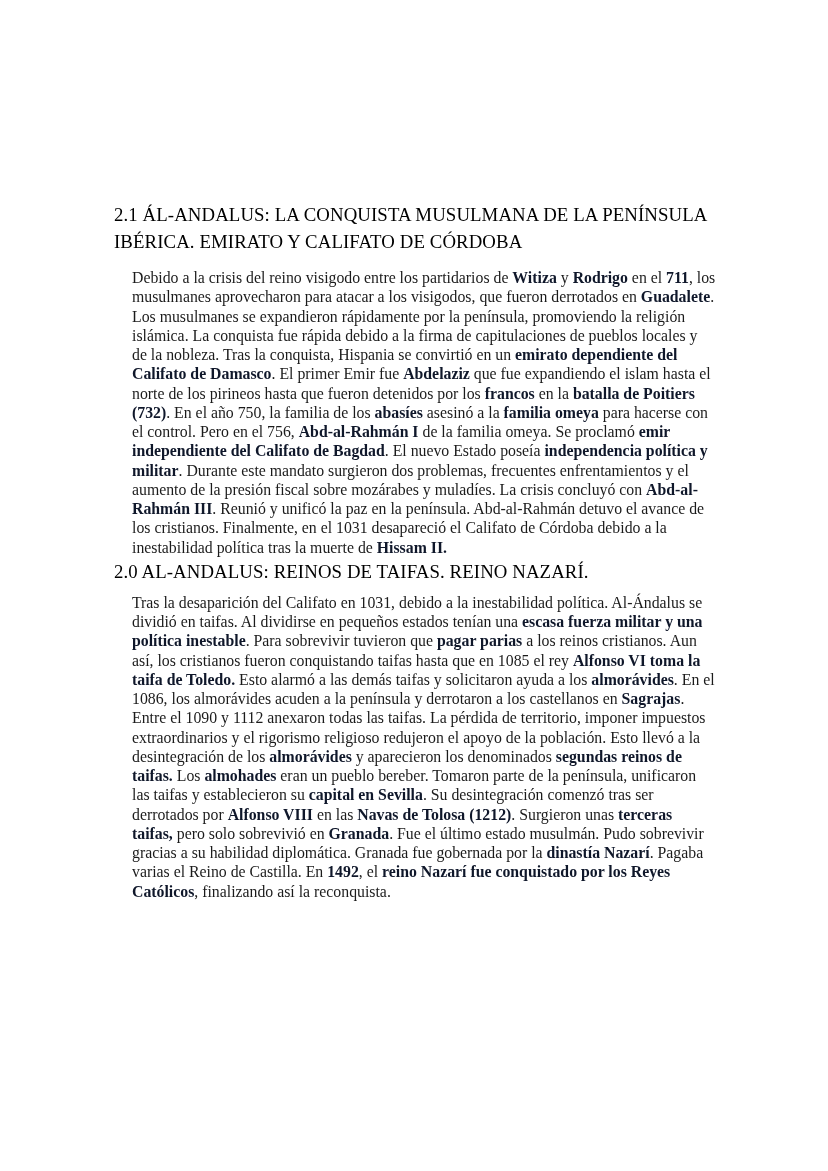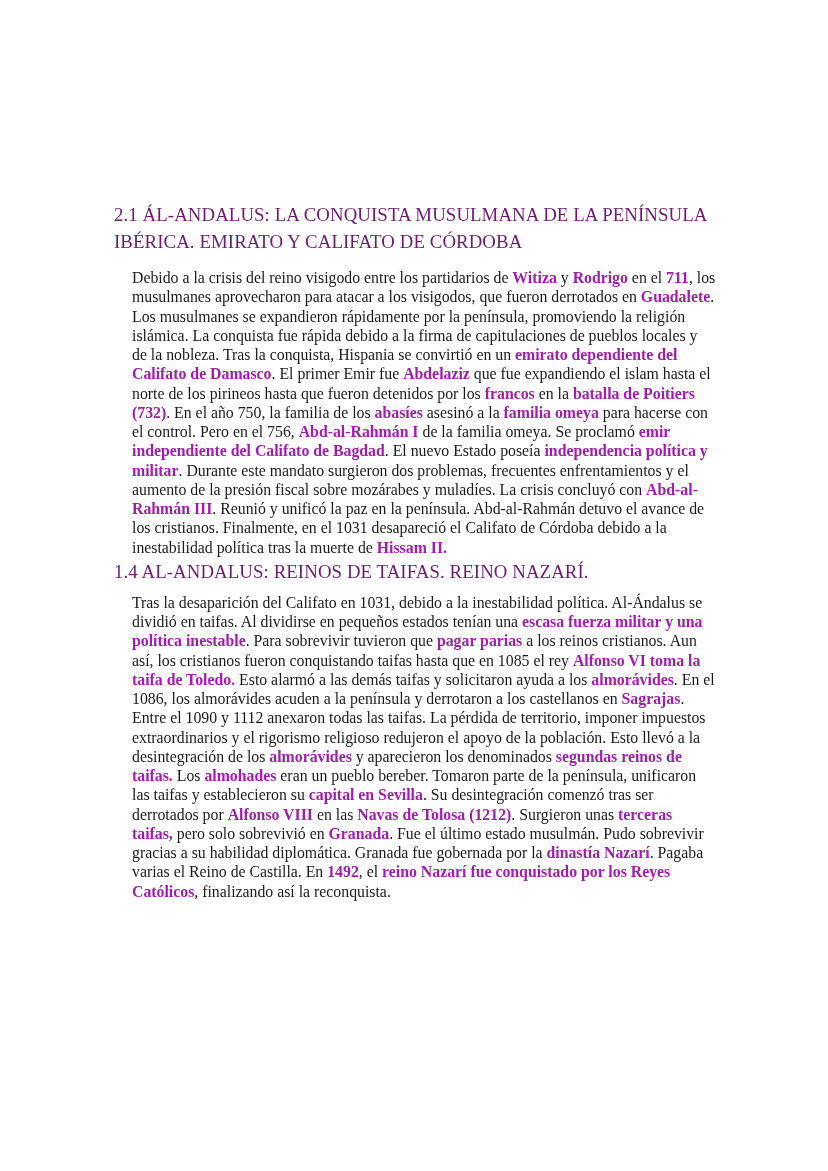--- a/index.html
+++ b/index.html
@@ -21,49 +21,49 @@
     left: 114px;
     top: 201px;
     width: 601px;
   }
   .section-heading {
     margin: 0;
     font-size: 18.8px;
     line-height: 27px;
     font-weight: 400;
     letter-spacing: 0.1px;
-    color: #701a75;
+    color: #000000;
   }
   .section-heading.second {
     margin-top: 1px;
   }
   .body-paragraph {
     margin: 13px 0 0 18px;
     width: 584px;
     font-size: 15.8px;
     line-height: 19.25px;
     text-align: left;
     color: #1b1b1b;
   }
   .body-paragraph.second {
     margin-top: 8px;
   }
   .body-paragraph b {
     font-weight: 700;
-    color: #a21caf;
+    color: #0f172a;
   }
 </style>
 </head>
 <body>
 
 <div class="page">
   <div class="content">
 
     <h1 class="section-heading">2.1 ÁL-ANDALUS: LA CONQUISTA MUSULMANA DE LA PENÍNSULA IBÉRICA. EMIRATO Y CALIFATO DE CÓRDOBA</h1>
 
     <p class="body-paragraph"><span>Debido a la crisis del reino visigodo entre los partidarios de </span><b>Witiza</b><span> y </span><b>Rodrigo</b><span> en el </span><b>711</b><span>, los musulmanes aprovecharon para atacar a los visigodos, que fueron derrotados en </span><b>Guadalete</b><span>. Los musulmanes se expandieron rápidamente por la península, promoviendo la religión islámica. La conquista fue rápida debido a la firma de capitulaciones de pueblos locales y de la nobleza. Tras la conquista, Hispania se convirtió en un </span><b>emirato dependiente del Califato de Damasco</b><span>. El primer Emir fue </span><b>Abdelaziz</b><span> que fue expandiendo el islam hasta el norte de los pirineos hasta que fueron detenidos por los </span><b>francos</b><span> en la </span><b>batalla de Poitiers (732)</b><span>. En el año 750, la familia de los </span><b>abasíes</b><span> asesinó a la </span><b>familia omeya</b><span> para hacerse con el control. Pero en el 756, </span><b>Abd-al-Rahmán I</b><span> de la familia omeya. Se proclamó </span><b>emir independiente del Califato de Bagdad</b><span>. El nuevo Estado poseía </span><b>independencia política y militar</b><span>. Durante este mandato surgieron dos problemas, frecuentes enfrentamientos y el aumento de la presión fiscal sobre mozárabes y muladíes. La crisis concluyó con </span><b>Abd-al-Rahmán III</b><span>. Reunió y unificó la paz en la península. Abd-al-Rahmán detuvo el avance de los cristianos. Finalmente, en el 1031 desapareció el Califato de Córdoba debido a la inestabilidad política tras la muerte de </span><b>Hissam II.</b></p>
 
-    <h1 class="section-heading second">1.4 AL-ANDALUS: REINOS DE TAIFAS. REINO NAZARÍ.</h1>
+    <h1 class="section-heading second">2.0 AL-ANDALUS: REINOS DE TAIFAS. REINO NAZARÍ.</h1>
 
     <p class="body-paragraph second"><span>Tras la desaparición del Califato en 1031, debido a la inestabilidad política. Al-Ándalus se dividió en taifas. Al dividirse en pequeños estados tenían una </span><b>escasa fuerza militar y una política inestable</b><span>. Para sobrevivir tuvieron que </span><b>pagar parias</b><span> a los reinos cristianos. Aun así, los cristianos fueron conquistando taifas hasta que en 1085 el rey </span><b>Alfonso VI toma la taifa de Toledo.</b><span> Esto alarmó a las demás taifas y solicitaron ayuda a los </span><b>almorávides</b><span>. En el 1086, los almorávides acuden a la península y derrotaron a los castellanos en </span><b>Sagrajas</b><span>. Entre el 1090 y 1112 anexaron todas las taifas. La pérdida de territorio, imponer impuestos extraordinarios y el rigorismo religioso redujeron el apoyo de la población. Esto llevó a la desintegración de los </span><b>almorávides</b><span> y aparecieron los denominados </span><b>segundas reinos de taifas.</b><span> Los </span><b>almohades</b><span> eran un pueblo bereber. Tomaron parte de la península, unificaron las taifas y establecieron su </span><b>capital en Sevilla</b><span>. Su desintegración comenzó tras ser derrotados por </span><b>Alfonso VIII</b><span> en las </span><b>Navas de Tolosa (1212)</b><span>. Surgieron unas </span><b>terceras taifas,</b><span> pero solo sobrevivió en </span><b>Granada</b><span>. Fue el último estado musulmán. Pudo sobrevivir gracias a su habilidad diplomática. Granada fue gobernada por la </span><b>dinastía Nazarí</b><span>. Pagaba varias el Reino de Castilla. En </span><b>1492</b><span>, el </span><b>reino Nazarí fue conquistado por los Reyes Católicos</b><span>, finalizando así la reconquista.</span></p>
 
   </div>
 </div>
 
 </body></html>

